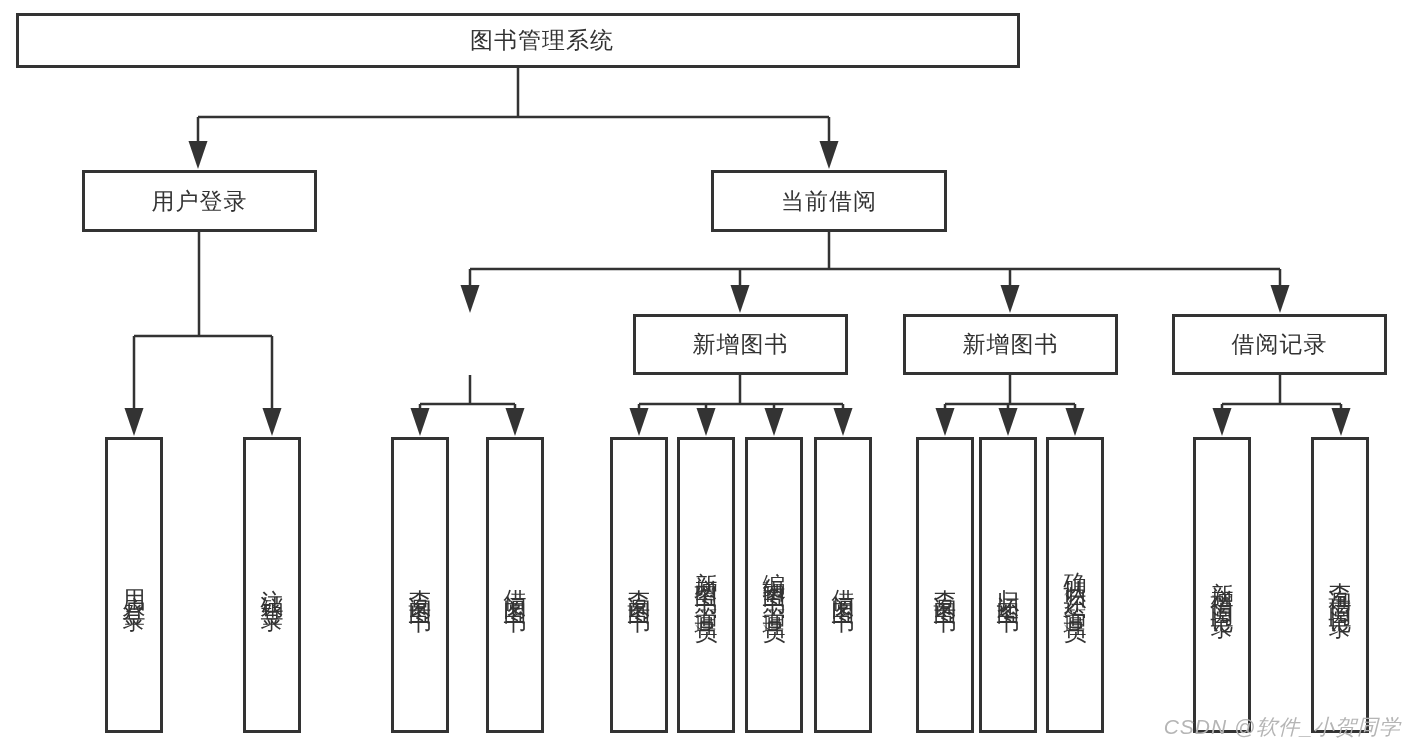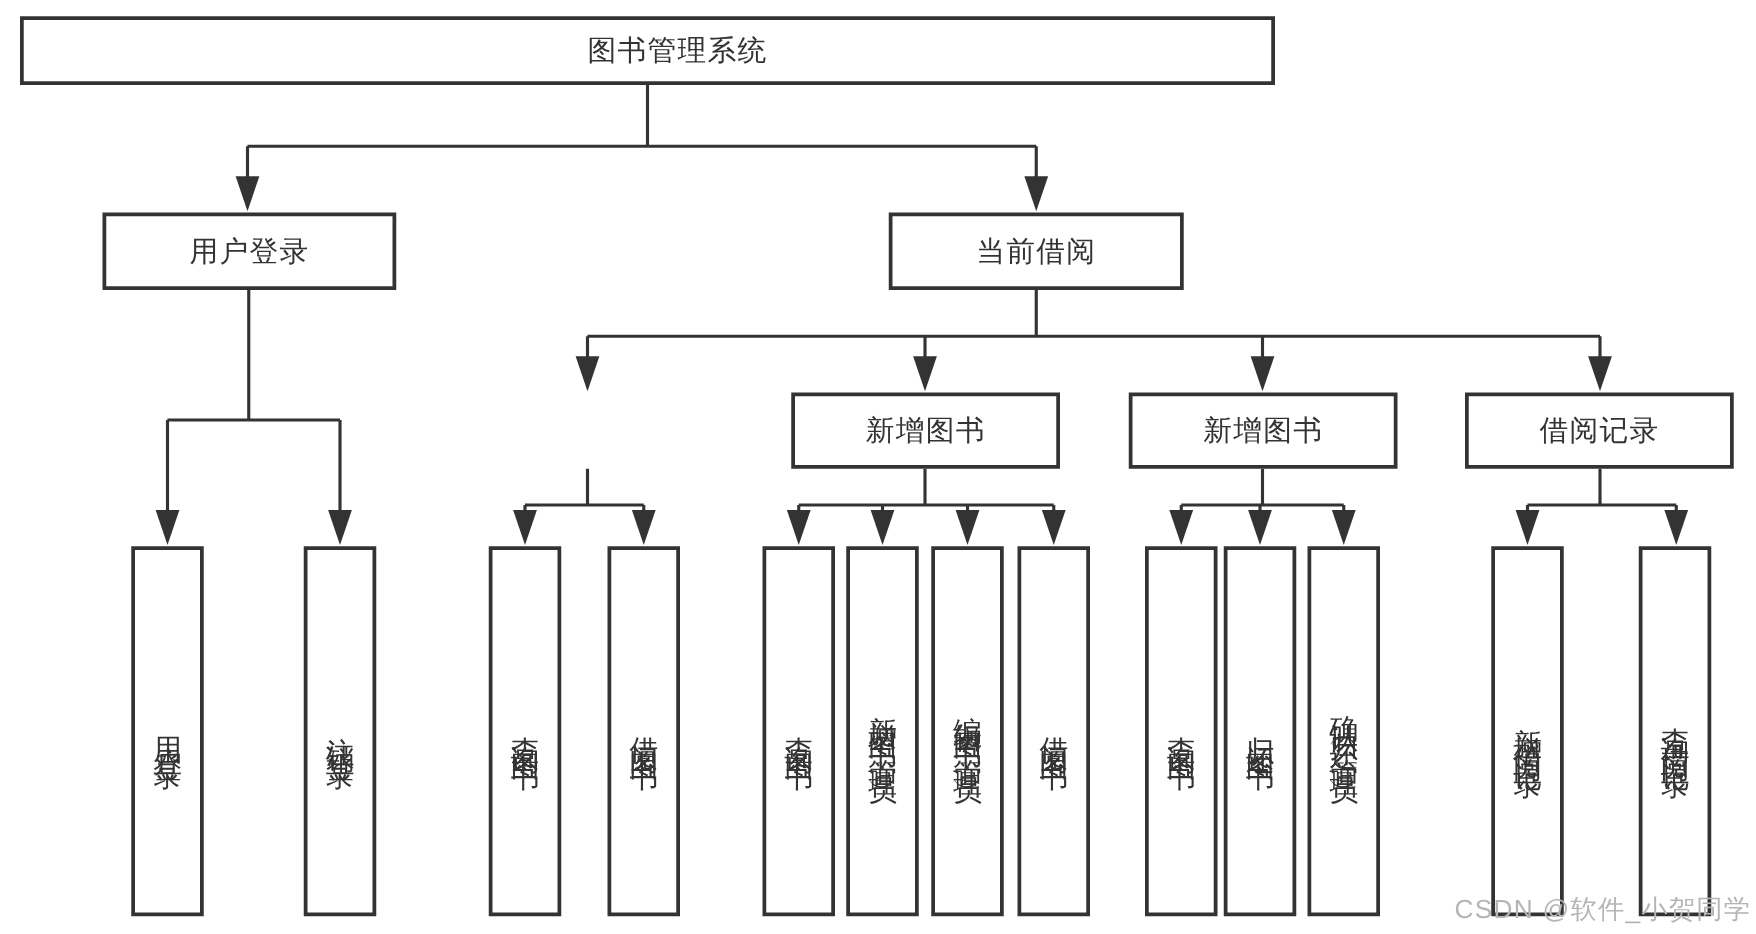--- a/index.html
+++ b/index.html
@@ -68,20 +68,21 @@
   #c-e2 { left: 1311px; }
   #watermark {
     position: absolute;
     right: 4px;
     bottom: 6px;
     font-size: 21px;
     color: #b5b5b5;
     letter-spacing: 1px;
     z-index: 5;
     white-space: nowrap;
+    font-style: italic;
   }
 </style>
 </head>
 <body>
 
 <div id="canvas">
 
   <svg id="connector-svg" viewBox="0 0 1405 747" xmlns="http://www.w3.org/2000/svg">
     <g stroke="#333333" stroke-width="2.5" fill="none">
 

